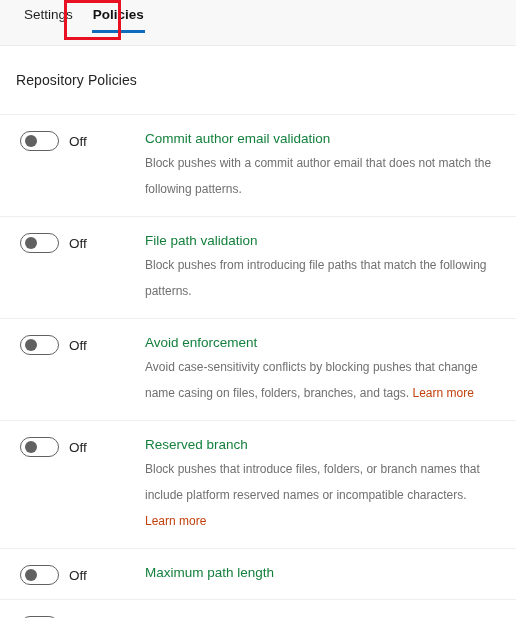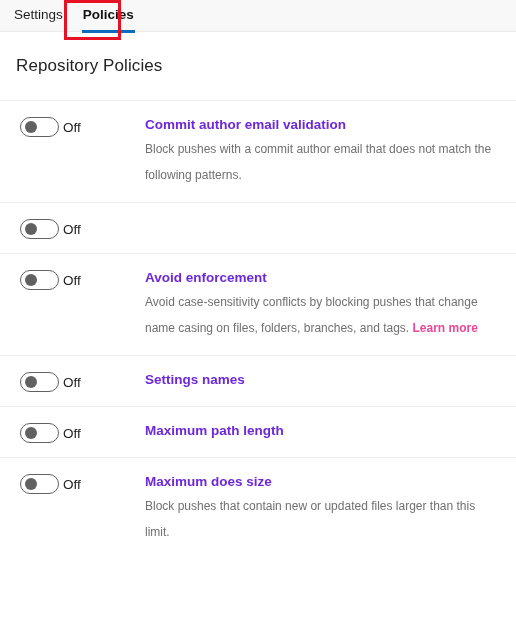--- a/index.html
+++ b/index.html
@@ -11,26 +11,26 @@
     height: 618px;
     background: #ffffff;
     font-family: "Liberation Sans", "DejaVu Sans", sans-serif;
     overflow: hidden;
     -webkit-font-smoothing: antialiased;
   }
 
   
   .tabbar {
     position: relative;
-    height: 32px;
+    height: 46px;
     background: #f8f8f8;
     border-bottom: 1px solid #ebebeb;
     display: flex;
     align-items: flex-start;
-    padding-left: 4px;
+    padding-left: 14px;
     box-sizing: border-box;
   }
   .tab {
     position: relative;
     padding: 7px 10px 0 10px;
     height: 39px;
     box-sizing: border-box;
     font-size: 13.5px;
     color: #1f1f1f;
     cursor: pointer;
@@ -58,21 +58,21 @@
     border: 3px solid #e81123;
     box-sizing: border-box;
     pointer-events: none;
   }
 
   
   .content {
     background: #ffffff;
   }
   .page-title {
-    font-size: 17px;
+    font-size: 14px;
     color: #242424;
     padding: 22px 0 0 16px;
     line-height: 24px;
     font-weight: 400;
     letter-spacing: .1px;
   }
   .policy-list {
     margin-top: 22px;
   }
   .policy-row {
@@ -106,46 +106,45 @@
     width: 12px;
     height: 12px;
     border-radius: 50%;
     background: #616161;
     top: 3px;
     left: 4px;
   }
   .state-label {
     font-size: 13.5px;
     color: #242424;
-    margin-left: 4px;
+    margin-left: 10px;
     white-space: nowrap;
   }
 
   
   .text-col {
     flex: 1 1 auto;
     min-width: 0;
     padding-right: 10px;
   }
   .policy-title {
     font-size: 13.5px;
-    font-weight: bold;
-    color: #6d28d9;
+    font-weight: normal;
+    color: #15803d;
     line-height: 18px;
     margin-bottom: 2px;
   }
   .policy-desc {
     font-size: 12px;
     color: #707070;
     line-height: 26px;
   }
   .policy-desc a {
-    color: #ec4899;
+    color: #c2410c;
     text-decoration: none;
-    font-weight: bold;
   }
 </style>
 </head>
 <body>
 
 <div class="tabbar">
   <div class="tab">
     <span>Settings</span>
   </div>
   <div class="tab active">
@@ -171,20 +170,24 @@
           <div class="policy-desc"><span>Block pushes with a commit author email that does not match the following patterns.</span></div>
         </div>
       </div>
       <div class="policy-row">
         <div class="toggle-col">
           <div class="toggle">
             <span class="knob"></span>
           </div>
           <span class="state-label">Off</span>
         </div>
+        <div class="text-col">
+          <div class="policy-title">File path validation</div>
+          <div class="policy-desc"><span>Block pushes from introducing file paths that match the following patterns.</span></div>
+        </div>
       </div>
       <div class="policy-row">
         <div class="toggle-col">
           <div class="toggle">
             <span class="knob"></span>
           </div>
           <span class="state-label">Off</span>
         </div>
         <div class="text-col">
           <div class="policy-title">Avoid enforcement</div>
@@ -192,21 +195,22 @@
         </div>
       </div>
       <div class="policy-row">
         <div class="toggle-col">
           <div class="toggle">
             <span class="knob"></span>
           </div>
           <span class="state-label">Off</span>
         </div>
         <div class="text-col">
-          <div class="policy-title">Settings names</div>
+          <div class="policy-title">Reserved branch</div>
+          <div class="policy-desc"><span>Block pushes that introduce files, folders, or branch names that include platform reserved names or incompatible characters.</span> <a href="#">Learn more</a></div>
         </div>
       </div>
       <div class="policy-row">
         <div class="toggle-col">
           <div class="toggle">
             <span class="knob"></span>
           </div>
           <span class="state-label">Off</span>
         </div>
         <div class="text-col">

